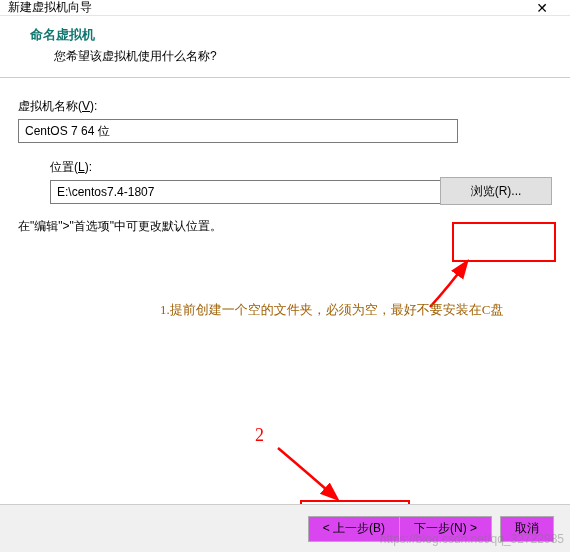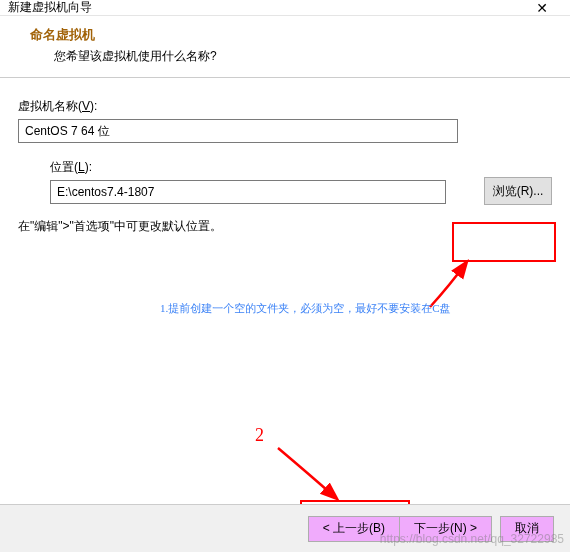--- a/index.html
+++ b/index.html
@@ -23,21 +23,21 @@
 .titlebar .title { flex: 1; font-size: 12px; color: #000; }
 .titlebar .close {
   width: 40px; height: 28px;
   display: flex; align-items: center; justify-content: center;
   font-size: 14px; color: #000; cursor: default;
 }
 .header {
   padding: 10px 20px 12px 30px;
   border-bottom: 1px solid #ccc;
 }
-.header .heading { font-size: 13px; font-weight: bold; color: #a16207; margin-bottom: 4px; }
+.header .heading { font-size: 13px; font-weight: bold; color: #0f766e; margin-bottom: 4px; }
 .header .subheading { font-size: 12px; color: #000; padding-left: 24px; }
 .content {
   padding: 20px 18px 0 18px;
 }
 .field-label { font-size: 12px; color: #000; margin-bottom: 4px; }
 .field-label .u { text-decoration: underline; }
 .text-input {
   width: 440px;
   height: 24px;
   border: 1px solid #7a7a7a;
@@ -45,34 +45,34 @@
   font-size: 12px;
   font-family: inherit;
   background: #fff;
 }
 .row-name { margin-bottom: 16px; }
 .row-loc { position: relative; margin-left: 32px; }
 .row-loc .text-input { width: 396px; }
 .browse-btn {
   position: absolute;
   right: 0; top: 18px;
-  width: 68px; height: 28px;
+  width: 112px; height: 28px;
   background: #e1e1e1;
   border: 1px solid #adadad;
   font-size: 12px;
   font-family: inherit;
   cursor: default;
 }
 .hint { font-size: 12px; color: #000; margin-top: 14px; }
 .annotation1 {
   position: absolute;
   left: 160px; top: 300px;
   width: 380px;
-  color: #3b82f6;
-  font-size: 11px;
+  color: #a16207;
+  font-size: 13px;
   line-height: 1.5;
   font-family: "SimSun", serif;
 }
 .annotation2 {
   position: absolute;
   left: 255px; top: 425px;
   color: #ff0000;
   font-size: 18px;
   font-family: "SimSun", serif;
 }
@@ -100,21 +100,21 @@
   justify-content: flex-end;
   padding: 0 16px;
   gap: 8px;
   background: #f0f0f0;
 }
 .footer button {
   height: 26px;
   padding: 0 14px;
   font-size: 12px;
   font-family: inherit;
-  background: #f0abfc;
+  background: #d946ef;
   border: 1px solid #adadad;
   cursor: default;
 }
 .footer .back-next { display: flex; gap: 0; }
 .footer .back-next button:first-child { border-right: none; }
 svg.arrow { position: absolute; pointer-events: none; }
 .watermark {
   position: absolute;
   right: 6px; bottom: 6px;
   font-size: 12px;

